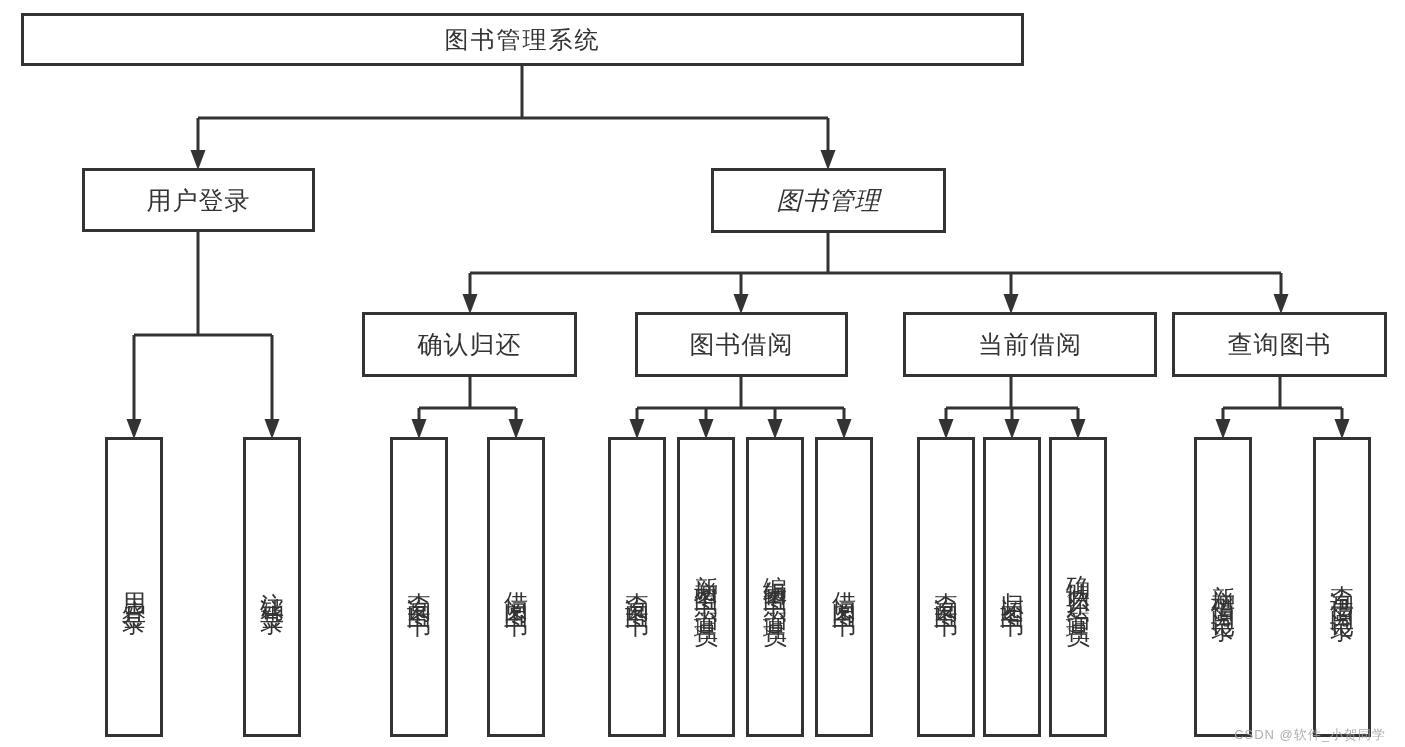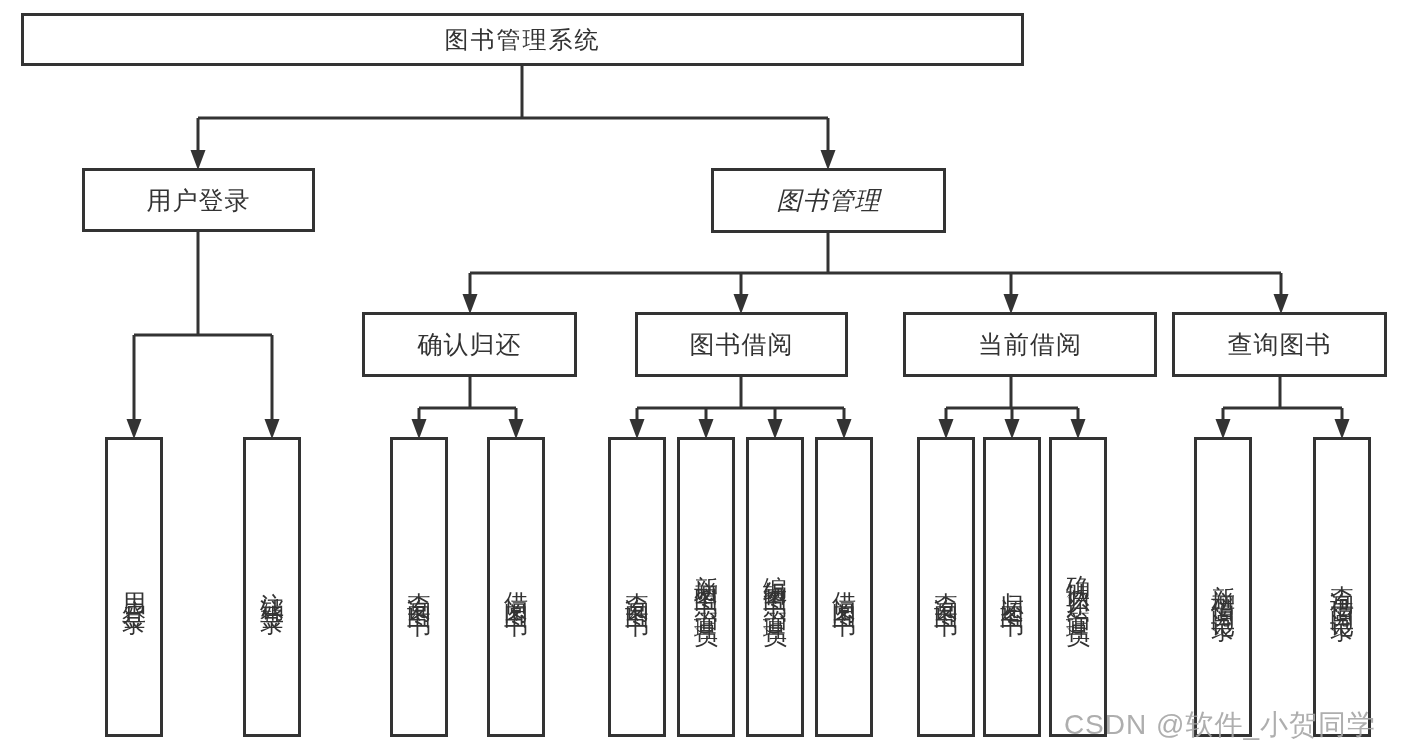--- a/index.html
+++ b/index.html
@@ -27,22 +27,22 @@
   .v-node span{
     writing-mode:vertical-rl;
     text-orientation:mixed;
     font-size:24px;
     letter-spacing:7px;
     line-height:1;
     white-space:nowrap;
   }
   .watermark{
     position:absolute;
-    right:29px;bottom:3px;
-    font-size:28px;
+    right:19px;bottom:3px;
+    font-size:13px;
     color:rgba(165,165,165,0.9);
     letter-spacing:1px;
     z-index:5;
     white-space:nowrap;
   }
 </style>
 </head>
 <body>
 
 <div class="canvas">

